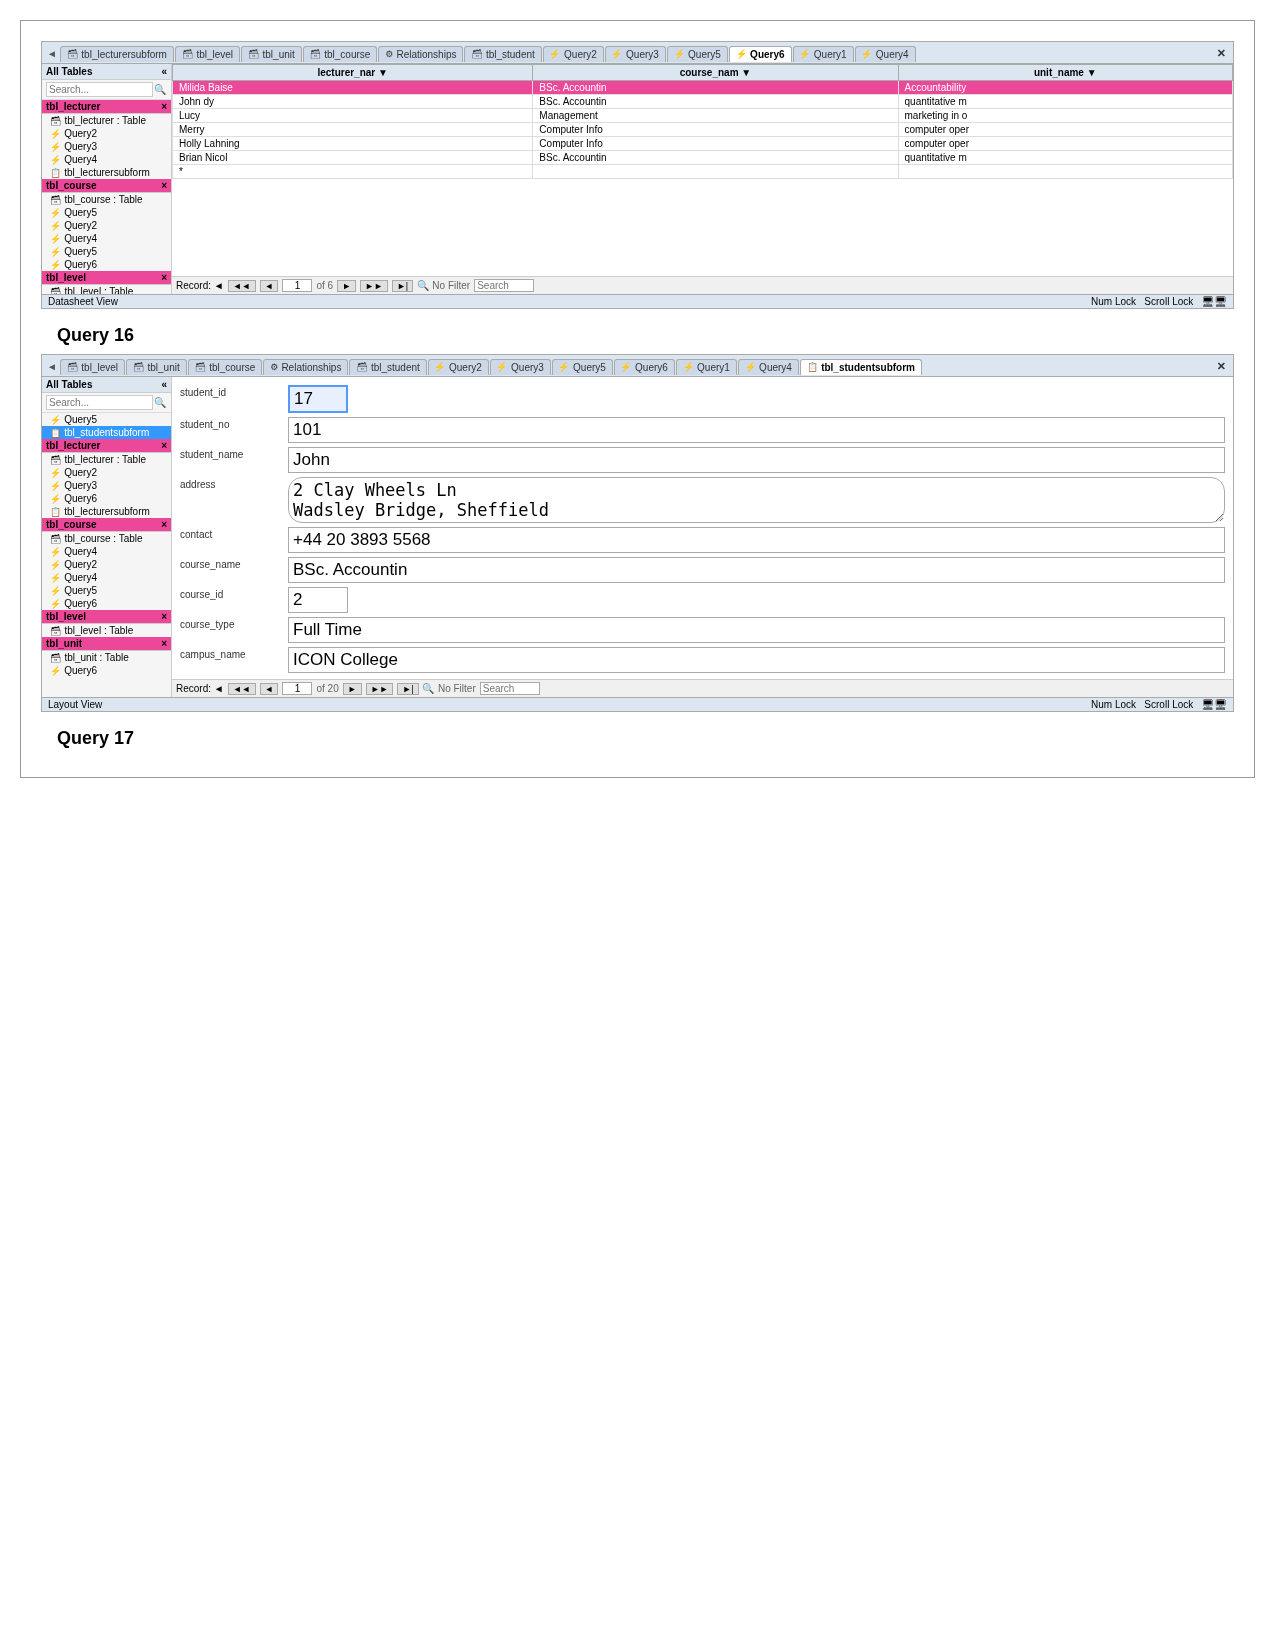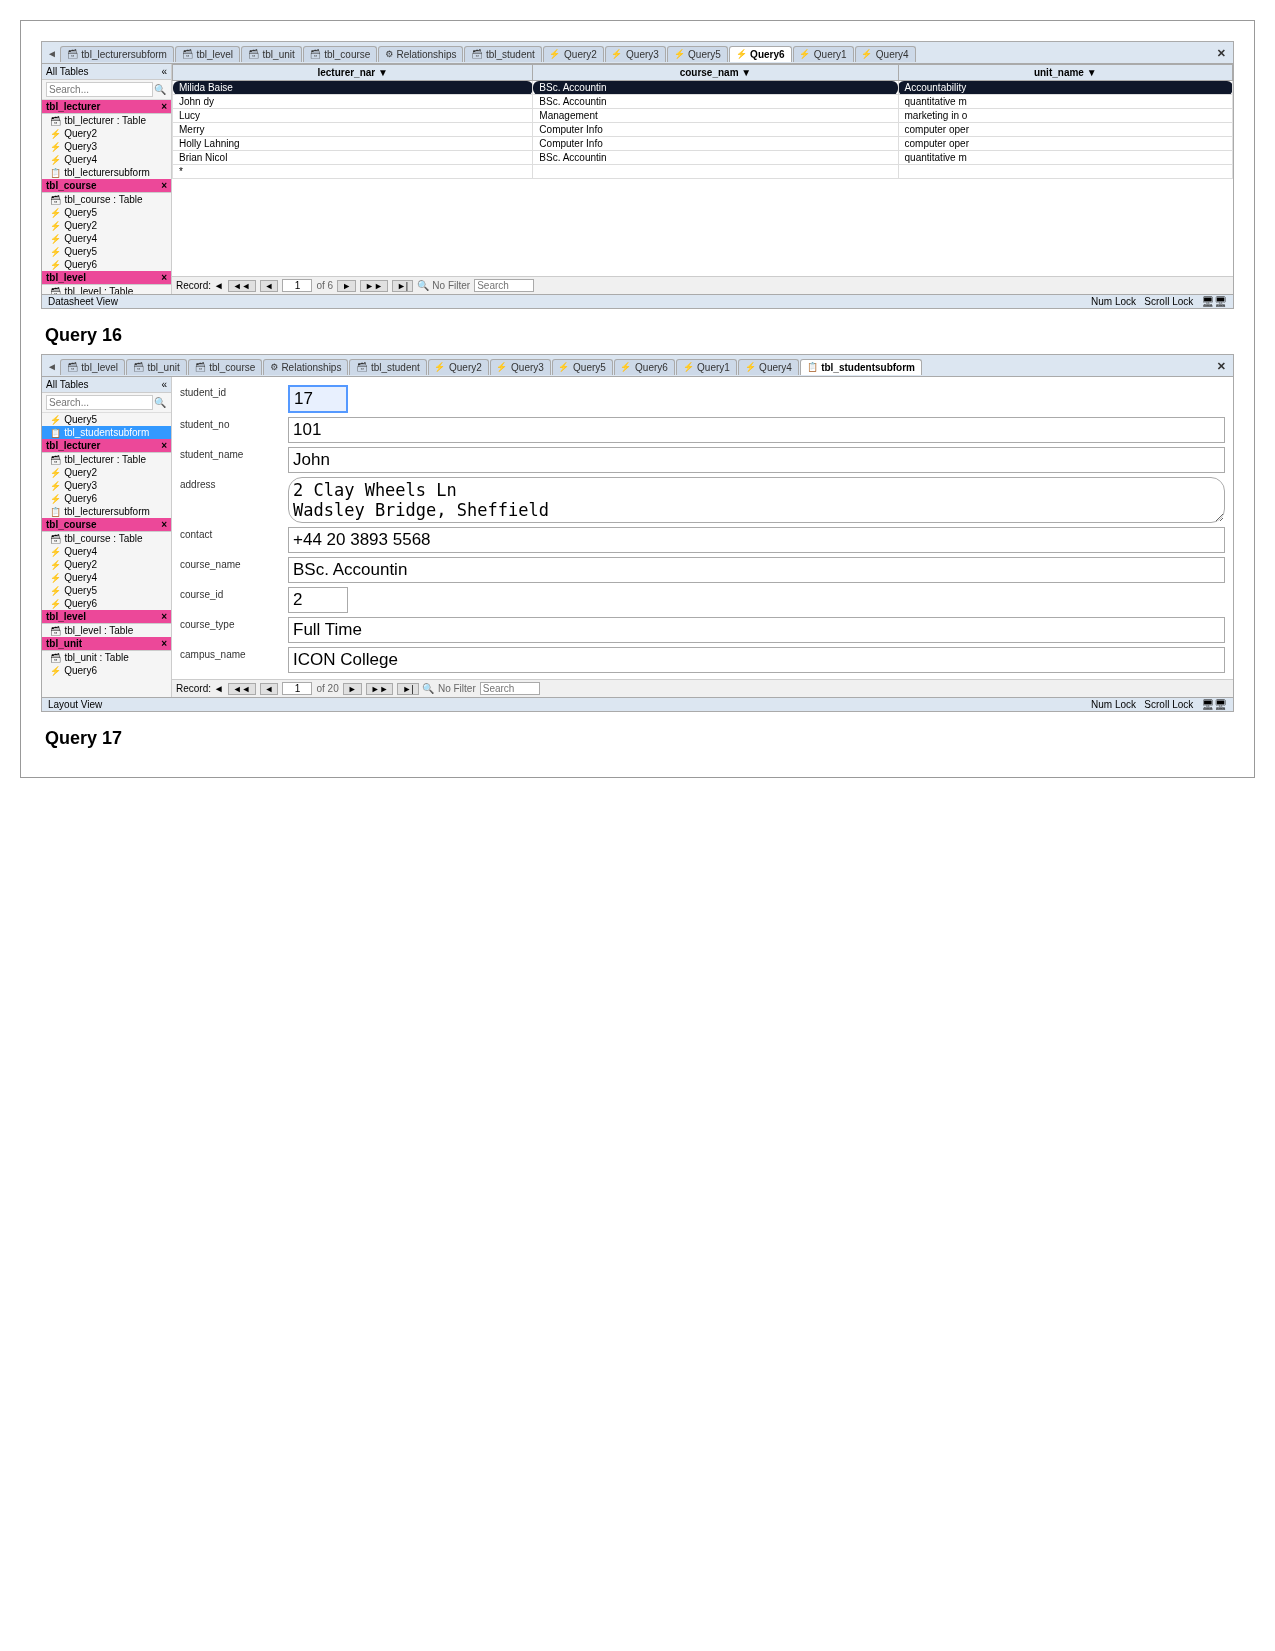--- a/index.html
+++ b/index.html
@@ -82,21 +82,21 @@
     .sidebar {
       width: 130px;
       background: #f5f5f5;
       border-right: 1px solid #ccc;
       overflow-y: auto;
       font-size: 10px;
     }
     .sidebar-header {
       background: #dce6f1;
       padding: 2px 4px;
-      font-weight: normal;
+      font-weight: bold;
       border-bottom: 1px solid #ccc;
       display: flex;
       justify-content: space-between;
       align-items: center;
     }
     .sidebar-search {
       display: flex;
       align-items: center;
       padding: 2px 4px;
       border-bottom: 1px solid #ddd;
@@ -149,23 +149,22 @@
       padding: 2px 6px;
       text-align: center;
       white-space: nowrap;
     }
     .datasheet td {
       border: 1px solid #ddd;
       padding: 1px 6px;
       white-space: nowrap;
     }
     .datasheet tr.selected td {
-      background: #0f172a;
+      background: #ec4899;
       color: #fff;
-      border-radius: 6px;
     }
     
     .record-nav {
       background: #f0f0f0;
       border-top: 1px solid #ccc;
       padding: 2px 4px;
       display: flex;
       align-items: center;
       gap: 4px;
       font-size: 10px;
@@ -240,21 +239,21 @@
       border: 2px solid #5599ff;
     }
     .form-input.multiline {
       min-height: 32px;
       border-radius: 14px;
     }
     
     .query-label {
       font-size: 18px;
       font-weight: bold;
-      margin: 10px 0 8px 4px;
+      margin: 10px 0 8px 16px;
       color: #000;
     }
   </style>
 </head>
 <body>
 
 <div class="page-container">
 
   <div class="access-window">
 

